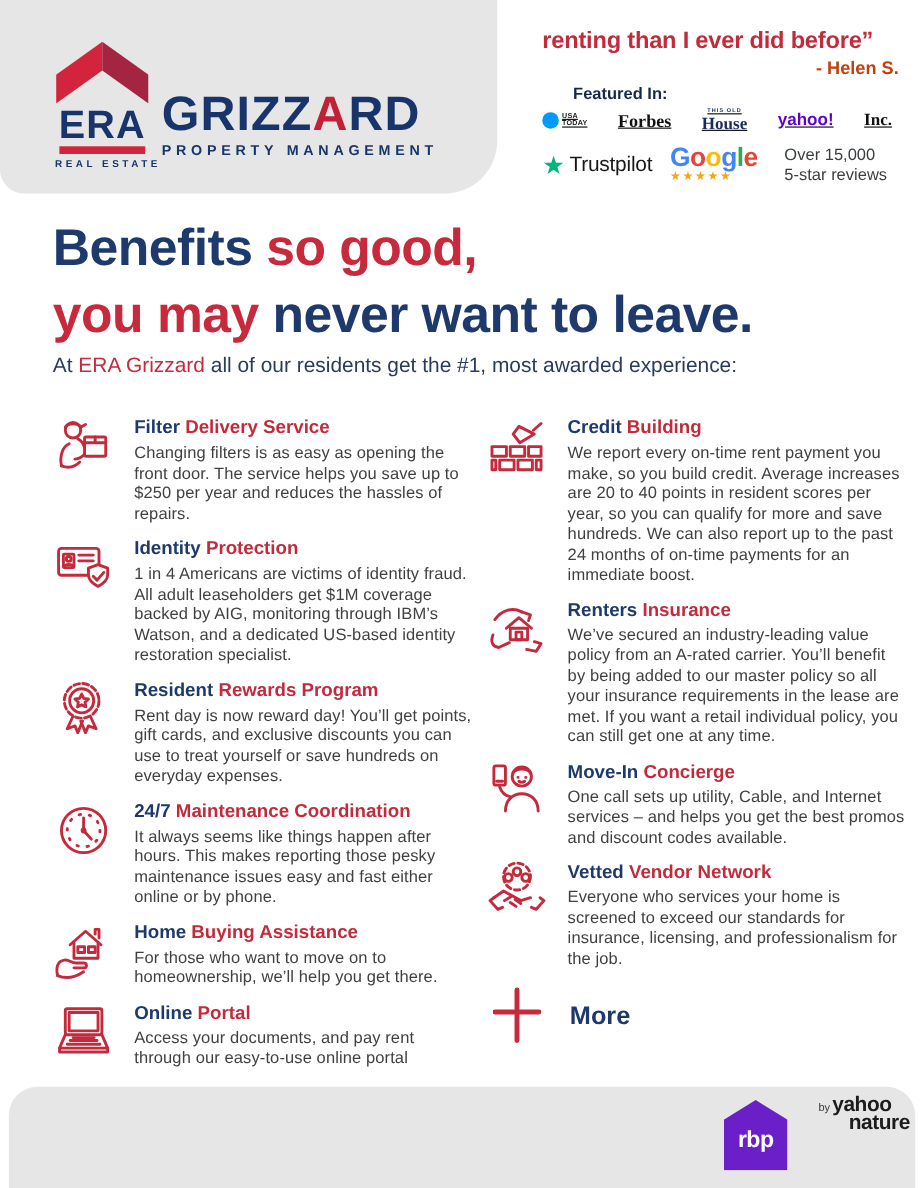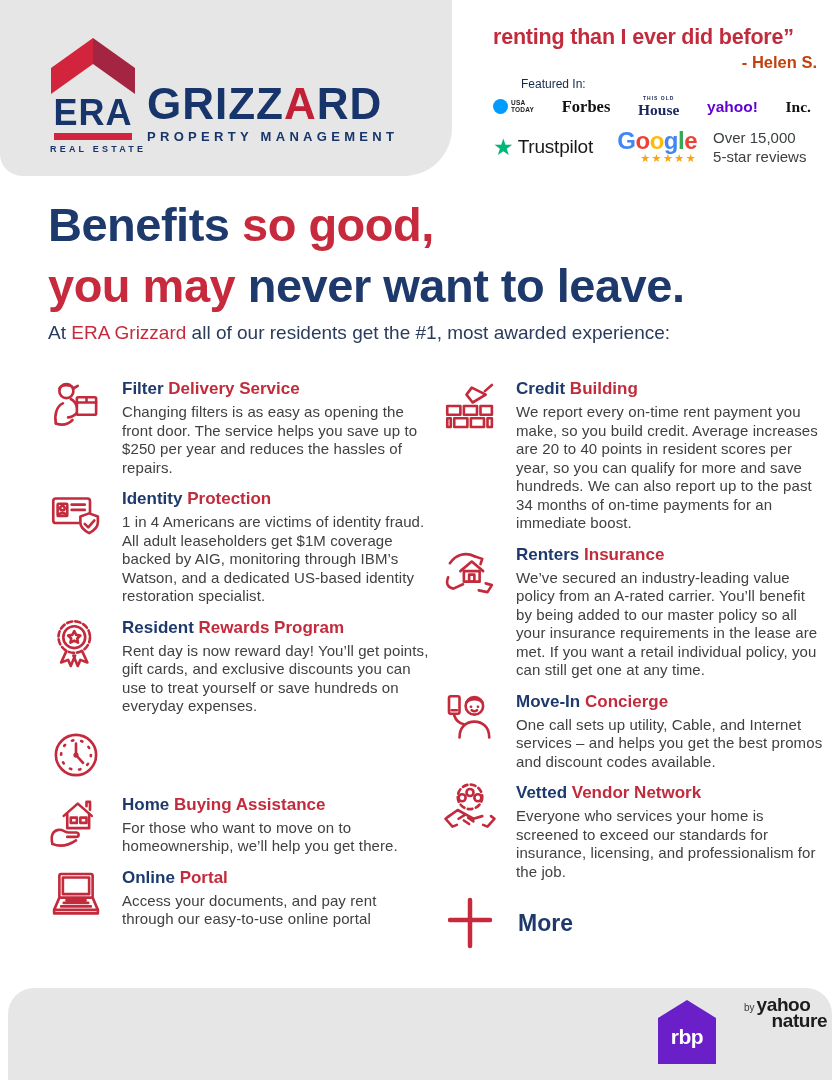--- a/index.html
+++ b/index.html
@@ -17,36 +17,36 @@
   .era-realestate { font-size:9px; font-weight:700; color:#17356B; letter-spacing:3.2px; margin-top:4px; white-space:nowrap; }
   .gz-block { position:absolute; left:147px; top:82px; }
   .gz-word { font-size:44px; font-weight:800; color:#17356B; letter-spacing:1px; line-height:44px; white-space:nowrap; }
   .gz-a { color:#C22036; }
   .gz-sub { font-size:13px; font-weight:700; color:#17356B; letter-spacing:4.3px; margin-top:3px; white-space:nowrap; }
 
   
   .quote-block { position:absolute; left:493px; top:24px; width:324px; }
   .quote { font-size:21.5px; font-weight:700; color:#C22B3C; line-height:26px; letter-spacing:-0.2px; }
   .attr { font-size:16.5px; font-weight:700; color:#c2410c; text-align:right; margin-top:3px; }
-  .featured-label { font-size:12px; font-weight:400; color:#16294B; margin-top:5px;padding-left:28px; }
-  .logo-row { display:flex; justify-content:space-between; align-items:center; margin-top:5px; width:318px; }
+  .featured-label { font-size:15px; font-weight:700; color:#16294B; margin-top:5px;padding-left:28px; }
+  .logo-row { display:flex; justify-content:space-between; align-items:center; margin-top:5px; width:318px;text-decoration:underline; }
   .usat { display:flex; align-items:center; gap:3px; }
   .usat-ball { width:15px; height:15px; border-radius:50%; background:#009BFF; }
   .usat-text { font-size:6.5px; font-weight:800; color:#1A1A1A; line-height:6.5px; letter-spacing:.2px; }
   .forbes { font-family:"Liberation Serif", serif; font-weight:700; font-size:16.5px; color:#111; }
   .house { display:flex; flex-direction:column; align-items:center; line-height:1; }
   .house-small { font-size:5px; font-weight:700; letter-spacing:1px; color:#1B2A5E; }
   .house-big { font-family:"Liberation Serif", serif; font-weight:800; font-size:15.5px; color:#1B2A5E; margin-top:1px; }
   .yahoo { font-size:15.5px; font-weight:800; color:#5F01D1; }
   .inc { font-family:"Liberation Serif", serif; font-weight:900; font-size:15.5px; color:#111; }
   .review-row { display:flex; align-items:center; gap:16px; margin-top:10px; }
   .trustpilot { display:flex; align-items:center; gap:4px; }
   .tp-star { color:#00B67A; font-size:23px; line-height:22px; }
   .tp-name { font-size:19px; font-weight:500; color:#191919; letter-spacing:-0.2px; }
-  .google-block { display:flex; flex-direction:column; align-items:flex-end; width:88px; }
+  .google-block { display:flex; flex-direction:column; align-items:flex-start; width:88px; }
   .google-word { font-size:24px; font-weight:700; line-height:23px; letter-spacing:-0.5px; }
   .google-stars { font-size:11px; color:#F3A712; letter-spacing:1.5px; line-height:11px; margin-top:1px; }
   .reviews-text { font-size:15px; color:#3C4043; line-height:19px; }
 
   
   .headline { position:absolute; left:48px; top:194px; font-size:47px; font-weight:800;
     letter-spacing:-0.5px; line-height:61px; white-space:nowrap; }
   .hl-navy { color:#1E3A6D; }
   .hl-red { color:#C62A3C; }
   .subtitle { position:absolute; left:48px; top:322px; font-size:19px; font-weight:500; color:#2A3B5C; }
@@ -203,20 +203,24 @@
       </div>
       <div class="benefit">
         <div class="b-icon"><svg viewBox="0 0 64 64">
             <g fill="none" stroke="#C32B3C" stroke-width="3" stroke-linecap="round" stroke-linejoin="round">
               <circle cx="32" cy="32" r="23"></circle>
               <circle cx="32" cy="32" r="17" stroke-dasharray="1.5 9.2"></circle>
               <path d="M32 32V19M32 32l8 9"></path>
               <circle cx="32" cy="32" r="1.5"></circle>
             </g>
           </svg></div>
+        <div class="b-text">
+          <div class="b-title"><span class="t-navy">24/7</span> <span class="t-red">Maintenance Coordination</span></div>
+          <div class="b-body">It always seems like things happen after hours. This makes reporting those pesky maintenance issues easy and fast either online or by phone.</div>
+        </div>
       </div>
       <div class="benefit">
         <div class="b-icon"><svg viewBox="0 0 64 64">
             <g fill="none" stroke="#C32B3C" stroke-width="3" stroke-linecap="round" stroke-linejoin="round">
               <path d="M18 25L34 11l16 14"></path>
               <path d="M22 23v16h25V23"></path>
               <rect x="26" y="27" width="7" height="6"></rect>
               <rect x="37" y="27" width="7" height="6"></rect>
               <path d="M44 14v-5h4v9"></path>
               <path d="M5 57c-2-9 0-15 7-16 5-1 7 3 12 3h8c4 0 4 5 0 5H22"></path>
@@ -253,21 +257,21 @@
               <rect x="6" y="32" width="15" height="10"></rect>
               <rect x="25" y="32" width="15" height="10"></rect>
               <path d="M44 32h13v10H44z"></path>
               <rect x="14" y="46" width="15" height="10"></rect>
               <rect x="33" y="46" width="15" height="10"></rect>
               <path d="M6 46h4v10H6zM52 46h5v10h-5z"></path>
             </g>
           </svg></div>
         <div class="b-text">
           <div class="b-title"><span class="t-navy">Credit</span> <span class="t-red">Building</span></div>
-          <div class="b-body">We report every on-time rent payment you make, so you build credit. Average increases are 20 to 40 points in resident scores per year, so you can qualify for more and save hundreds. We can also report up to the past 34 months of on-time payments for an immediate boost.</div>
+          <div class="b-body">We report every on-time rent payment you make, so you build credit. Average increases are 20 to 40 points in resident scores per year, so you can qualify for more and save hundreds. We can also report up to the past 24 months of on-time payments for an immediate boost.</div>
         </div>
       </div>
       <div class="benefit">
         <div class="b-icon"><svg viewBox="0 0 64 64">
             <g fill="none" stroke="#C32B3C" stroke-width="3" stroke-linecap="round" stroke-linejoin="round">
               <path d="M21 31l13-11 13 11"></path>
               <rect x="25" y="31" width="18" height="12"></rect>
               <rect x="31" y="35" width="6" height="8"></rect>
               <path d="M9 22c7-10 18-13 28-8"></path>
               <path d="M37 14l9 3-2 6"></path>

